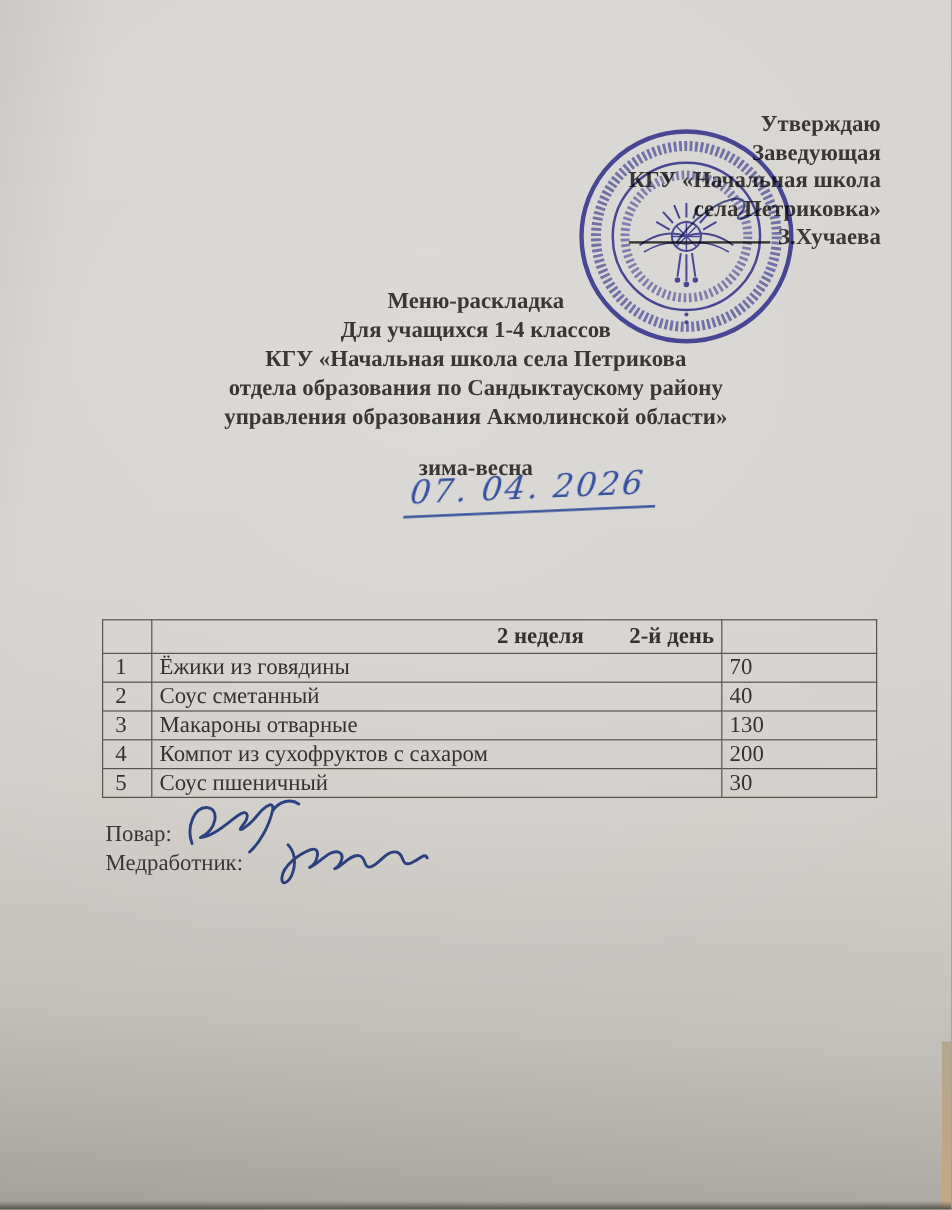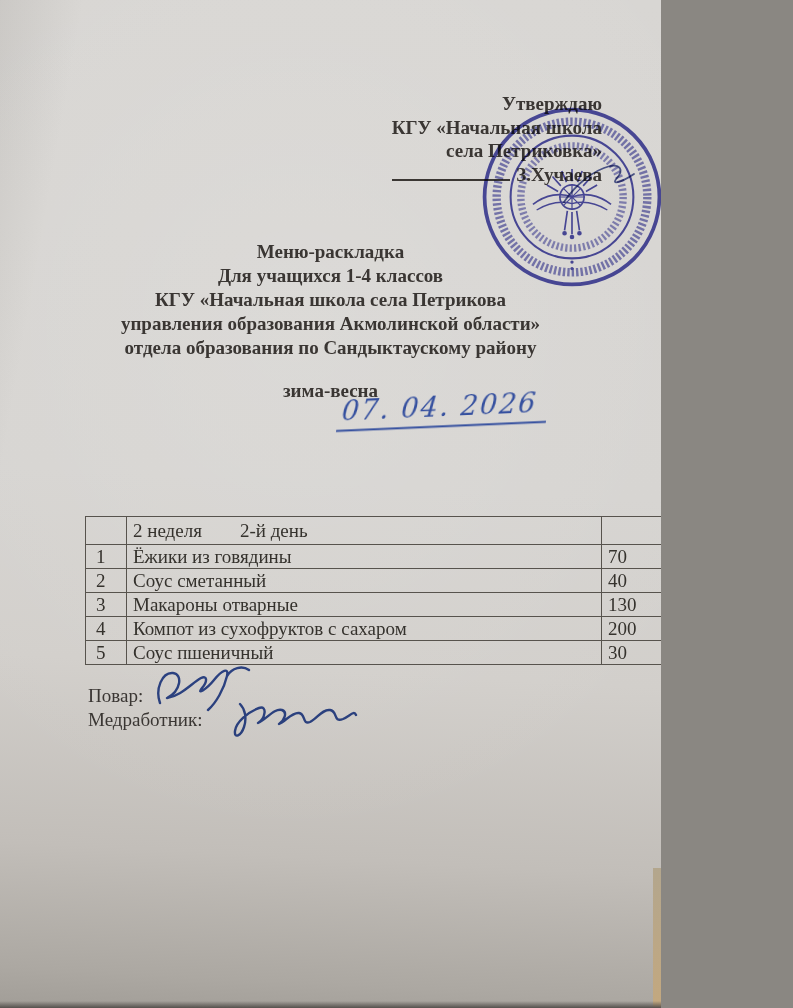--- a/index.html
+++ b/index.html
@@ -1,18 +1,18 @@
 <!DOCTYPE html>
 <html><head>
 <meta charset="utf-8">
 <style>
   html,body{margin:0;padding:0;background:#8a8782;}
   #photo{
     position:relative;
-    width:661px;height:1008px;
+    width:793px;height:1008px;
     overflow:hidden;
     font-family:"Liberation Serif","DejaVu Serif",serif;
     color:#3a3633;
     background:
       radial-gradient(120% 85% at 45% 32%, rgba(255,255,255,0.12), rgba(0,0,0,0) 62%),
       linear-gradient(100deg, rgba(130,126,121,0.16), rgba(0,0,0,0) 10%),
       linear-gradient(183deg,#d8d6d3 0%,#d6d4d1 48%,#d2cfcb 66%,#c2beb9 84%,#aca8a2 96%,#a19d97 100%);
   }
   
   .bottom-line{position:absolute;left:0;bottom:0;width:100%;height:7px;
@@ -40,39 +40,40 @@
     font-size:27px;letter-spacing:2px;color:#35509f;
     transform:rotate(-2.5deg) skewX(-8deg);transform-origin:left bottom;
     border-bottom:2px solid #35509f;padding:0 10px 3px 4px;
     filter:blur(0.2px);white-space:nowrap;}
   
   .menu-table{position:absolute;left:85px;top:516px;width:645px;
     border-collapse:collapse;table-layout:fixed;font-size:19px;color:#35322d;}
   .menu-table col.c1{width:41px;} .menu-table col.c2{width:475px;} .menu-table col.c3{width:129px;}
   .menu-table td,.menu-table th{border:1.6px solid #57534d;padding:0 6px;
     height:23px;overflow:hidden;white-space:nowrap;font-weight:normal;text-align:left;}
-  .menu-table tr.hdr th{height:27px;font-weight:normal;text-align:left;white-space:pre;margin-left:12px;}
+  .menu-table tr.hdr th{height:27px;font-weight:bold;text-align:right;white-space:pre;margin-left:12px;}
   .menu-table td.num{padding-left:10px;}
   
   .footer-labels{position:absolute;left:88px;top:684px;font-weight:normal;
     font-size:19px;line-height:24px;}
   .cook-sig{position:absolute;left:150px;top:663px;width:110px;height:50px;
     mix-blend-mode:multiply;}
   .medic-sig{position:absolute;left:232px;top:696px;width:128px;height:48px;
     mix-blend-mode:multiply;}
   .sig-stroke{stroke:#3450a0;stroke-width:2.4;fill:none;
     stroke-linecap:round;stroke-linejoin:round;}
 </style>
 </head>
 <body>
 
 <div id="photo">
 
   <div class="approval">
     <div>Утверждаю</div>
+    <div>Заведующая</div>
     <div>КГУ «Начальная школа</div>
     <div>села Петриковка»</div>
     <div><span class="sig-rule"></span><span>З.Хучаева</span></div>
   </div>
 
   <svg class="stamp" viewBox="0 0 200 200">
     <g stroke="#4444aa" fill="none">
       <circle cx="100" cy="100" r="94" stroke-width="4"></circle>
       <circle cx="100" cy="100" r="66" stroke-width="2.2"></circle>
       <circle cx="100" cy="100" r="81" stroke-width="9" stroke-dasharray="2.6 2.2" opacity="0.7"></circle>
@@ -95,22 +96,22 @@
   </svg>
 
   <svg class="director-sig" viewBox="0 0 80 50">
     <path d="M4,42 C16,24 34,10 50,6 C60,4 64,10 57,18 C50,26 62,22 74,14" stroke="#2c3a86" stroke-width="1.8" fill="none" stroke-linecap="round"></path>
   </svg>
 
   <div class="title-block">
     <div>Меню-раскладка</div>
     <div>Для учащихся 1-4 классов</div>
     <div>КГУ «Начальная школа села Петрикова</div>
+    <div>отдела образования по Сандыктаускому району</div>
     <div>управления образования Акмолинской области»</div>
-    <div>отдела образования по Сандыктаускому району</div>
   </div>
 
   <div class="season">зима-весна</div>
 
   <div class="hand-date">07. 04. 2026</div>
 
   <table class="menu-table">
     <colgroup>
         <col class="c1">
         <col class="c2">

